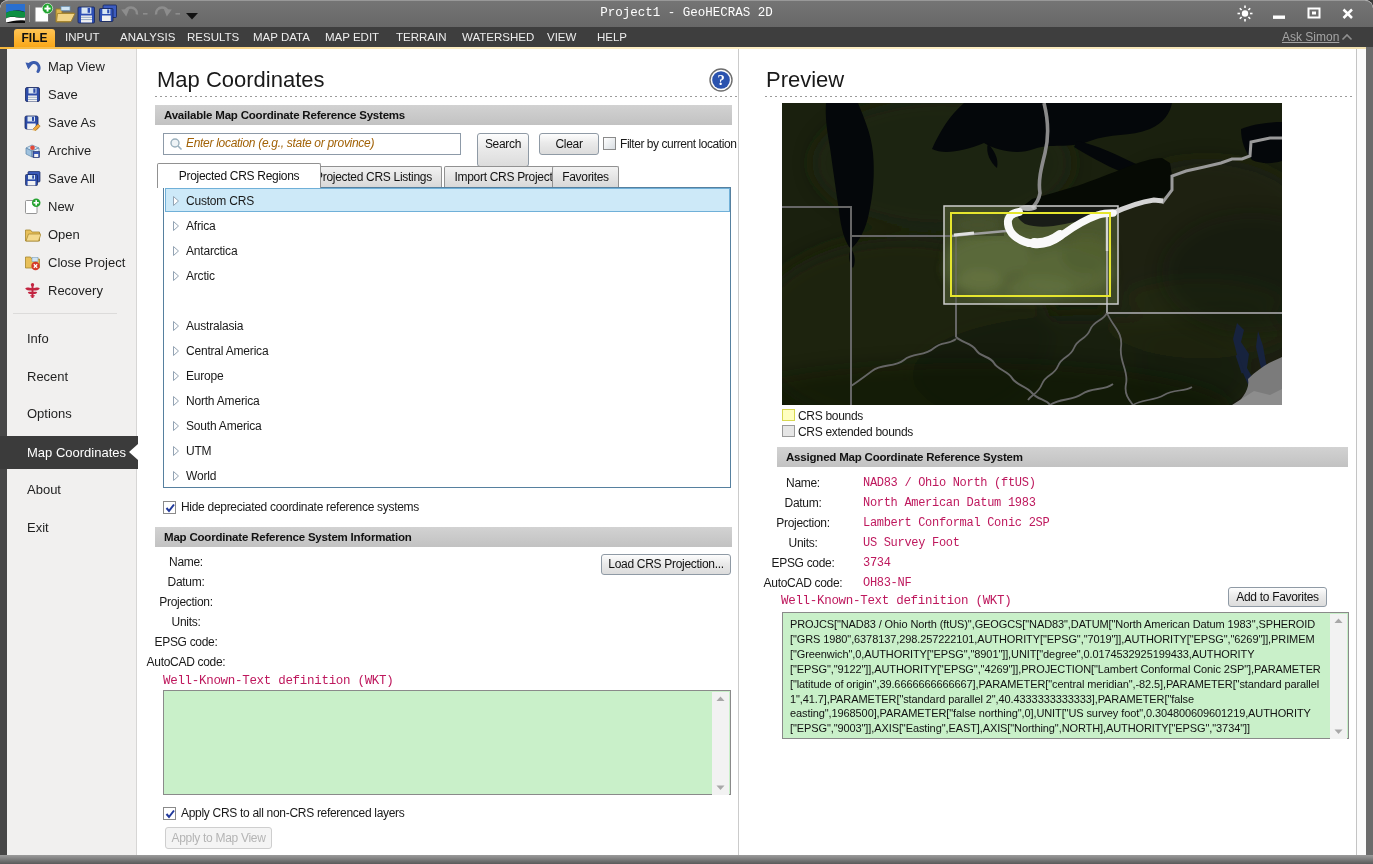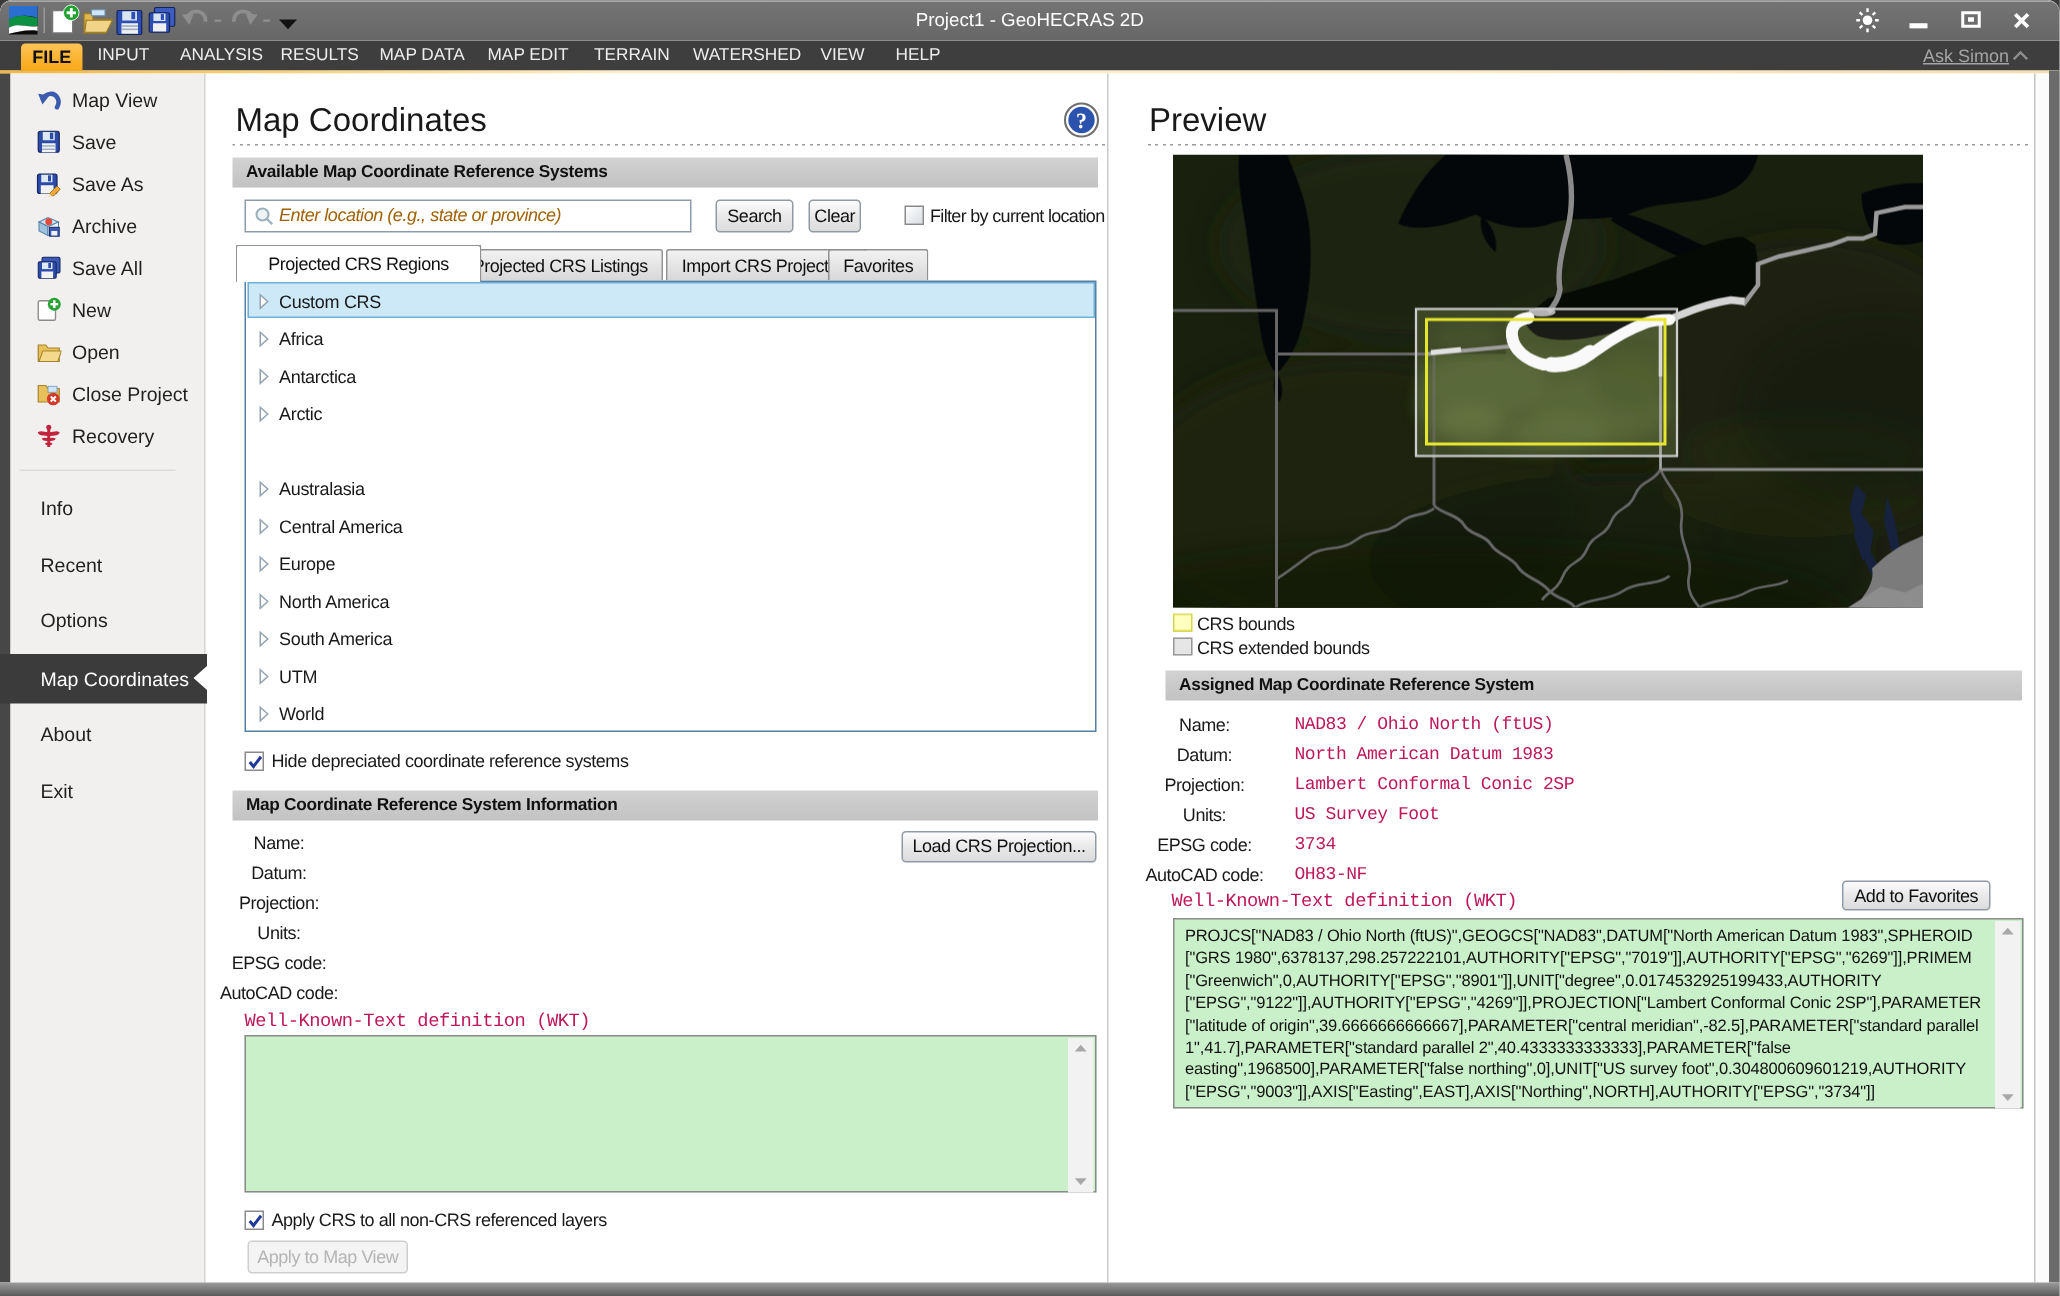--- a/index.html
+++ b/index.html
@@ -7,21 +7,21 @@
   font-family:"Liberation Sans", sans-serif; }
 #win { position:absolute; left:0; top:0; width:1373px; height:864px;
   border-radius:8px 8px 0 0; overflow:hidden; background:#fff; }
 .abs { position:absolute; }
 
 
 #titlebar { position:absolute; left:0; top:0; width:1373px; height:27px;
   background:linear-gradient(#747474,#676767); border-radius:8px 8px 0 0;
   border-top:1px solid #989898; }
 #titletext { position:absolute; left:0; top:0; width:1373px; height:27px;
-  text-align:center; line-height:26px; color:#fff; font-size:12.5px; }
+  text-align:center; line-height:26px; color:#fff; font-size:12.5px;font-family:Liberation Mono, monospace; }
 #lictext { position:absolute; right:150px; top:0; height:27px; line-height:26px;
   color:#fff; font-size:12.5px; }
 
 
 #menubar { position:absolute; left:0; top:27px; width:1373px; height:20px;
   background:#3e3e3e; }
 #menuyellow { position:absolute; left:0; top:47px; width:1373px; height:2px;
   background:linear-gradient(90deg,#f6b73c,#fdeec3 30%,#fdeec3 70%,#f0dfae); }
 #filetab { position:absolute; left:14px; top:29px; width:41px; height:18px;
   background:linear-gradient(#ffc455,#f9a718); border-radius:3px 3px 0 0;
@@ -277,22 +277,22 @@
   <div class="dotline" style="left:155px;top:96px;width:582px"></div>
 
   <div class="grayhdr" style="left:155px;top:105px;width:577px">Available Map Coordinate Reference Systems</div>
 
   <div id="searchbox"></div>
   <svg class="abs" style="left:169px;top:137px" width="14" height="14" viewBox="0 0 14 14">
     <circle cx="6" cy="6" r="4" fill="#eef3f6" stroke="#9ab0bd" stroke-width="1.4"></circle>
     <line x1="9" y1="9" x2="12.5" y2="12.5" stroke="#9ab0bd" stroke-width="1.6"></line>
   </svg>
   <div id="searchph">Enter location (e.g., state or province)</div>
-  <div class="btn" style="left:477px;top:133px;width:52px;height:22px;line-height:20px">Search</div>
-  <div class="btn" style="left:539px;top:133px;width:35px;height:22px;line-height:20px">Clear</div>
+  <div class="btn" style="left:477px;top:133px;width:52px;height:34px;line-height:20px">Search</div>
+  <div class="btn" style="left:539px;top:133px;width:60px;height:22px;line-height:20px">Clear</div>
   <div class="cb" style="left:603px;top:137px;background:linear-gradient(135deg,#fff,#d8dde2)"></div>
   <div class="legendtx" style="left:620px;top:137px;letter-spacing:-0.45px">Filter by current location</div>
 
   <div class="tab" id="tab1" style="left:157px;width:164px">
       <span class="tabtext" style="margin-top:5px">Projected CRS Regions</span>
     </div>
   <div class="tab" style="left:305px;width:137px">
       <span class="tabtext">Projected CRS Listings</span>
     </div>
   <div class="tab" style="left:444px;width:134px">

